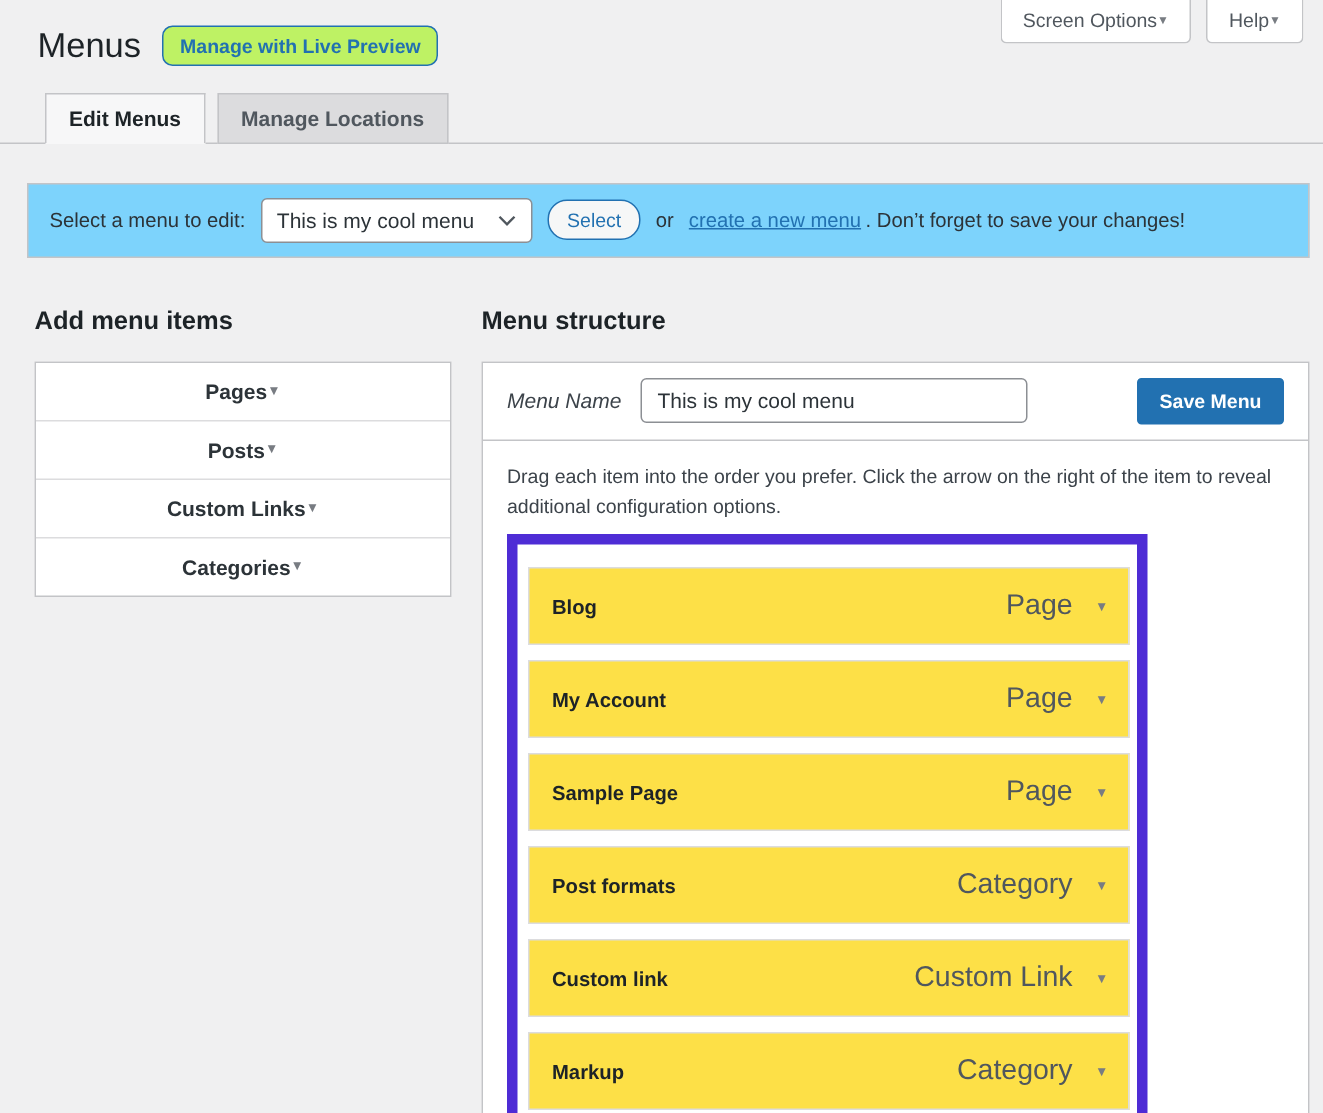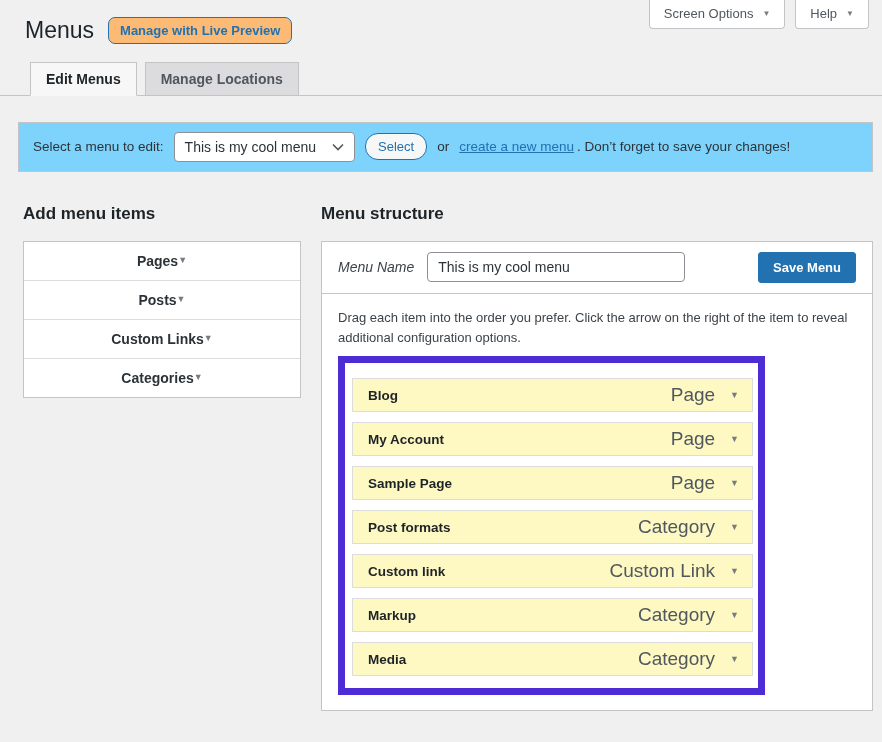--- a/index.html
+++ b/index.html
@@ -8,29 +8,29 @@
     background: #f0f0f1;
     font-family: "Liberation Sans", sans-serif;
     color: #3c434a;
     position: relative;
   }
   
   .screen-meta-links { position: absolute; top: 0; right: 13px; display: flex; gap: 10px; z-index: 5; }
   .meta-btn {
     background: #fff; border: 1px solid #c3c4c7; border-top: none;
     border-radius: 0 0 4px 4px; padding: 6px 14px 7px; font-size: 13px;
-    color: #50575e; display: flex; align-items: center; gap: 9px; cursor: pointer;
+    color: #50575e; display: flex; align-items: center; cursor: pointer;
     font-family: inherit;
   }
   .tri { color: #787c82; font-size: 8px; line-height: 1; }
   
   .page-header { display: flex; align-items: center; gap: 14px; padding: 17px 0 0 25px; }
   .page-title { font-size: 23px; font-weight: 400; color: #1d2327; line-height: 1.2; }
   .live-preview-btn {
-    border: 1px solid #2271b1; color: #2271b1; background: #fdba74;
+    border: 1px solid #2271b1; color: #2271b1; background: #bef264;
     border-radius: 7px; padding: 5px 11px; font-size: 13px; font-weight: 600;
     cursor: pointer; font-family: inherit;
   }
   
   .nav-tab-wrapper { margin-top: 17px; padding-left: 30px; border-bottom: 1px solid #c3c4c7; display: flex; }
   .nav-tab {
     padding: 8px 15px; font-size: 14px; font-weight: 600; color: #50575e;
     background: #dcdcde; border: 1px solid #c3c4c7; margin: 0 8px -1px 0; cursor: pointer;
   }
   .nav-tab.active { background: #f7f7f8; color: #1d2327; border-bottom: 1px solid #f7f7f8; }
@@ -75,21 +75,21 @@
   .save-btn {
     margin-left: auto; background: #2271b1; border: 1px solid #2271b1; color: #fff;
     border-radius: 3px; padding: 7px 14px; font-size: 13px; font-weight: 600;
     cursor: pointer; font-family: inherit;
   }
   .menu-box-body { padding: 14px 16px; }
   .instructions { font-size: 13px; color: #3c434a; line-height: 1.6; max-width: 528px; }
   
   .highlight-box { border: 7px solid #4e2cd5; width: 427px; margin-top: 7px; padding: 15px 5px 12px 7px; }
   .menu-item {
-    background: #fef9c3; border: 1px solid #dcdcde; height: 34px;
+    background: #fde047; border: 1px solid #dcdcde; height: 52px;
     display: flex; align-items: center; padding: 0 13px 0 15px; margin-bottom: 10px; cursor: move;
   }
   .menu-item:last-child { margin-bottom: 0; }
   .menu-item-label { font-size: 13.5px; font-weight: 600; color: #1d2327; }
   .menu-item-type { margin-left: auto; font-size: 19px; color: #50575e; }
   .menu-item .tri, .accordion-row .tri { font-size: 9px; cursor: pointer; }
   .menu-item .tri { margin-left: 15px; }
   .chev-svg { display: block; }
 </style>
 </head>

